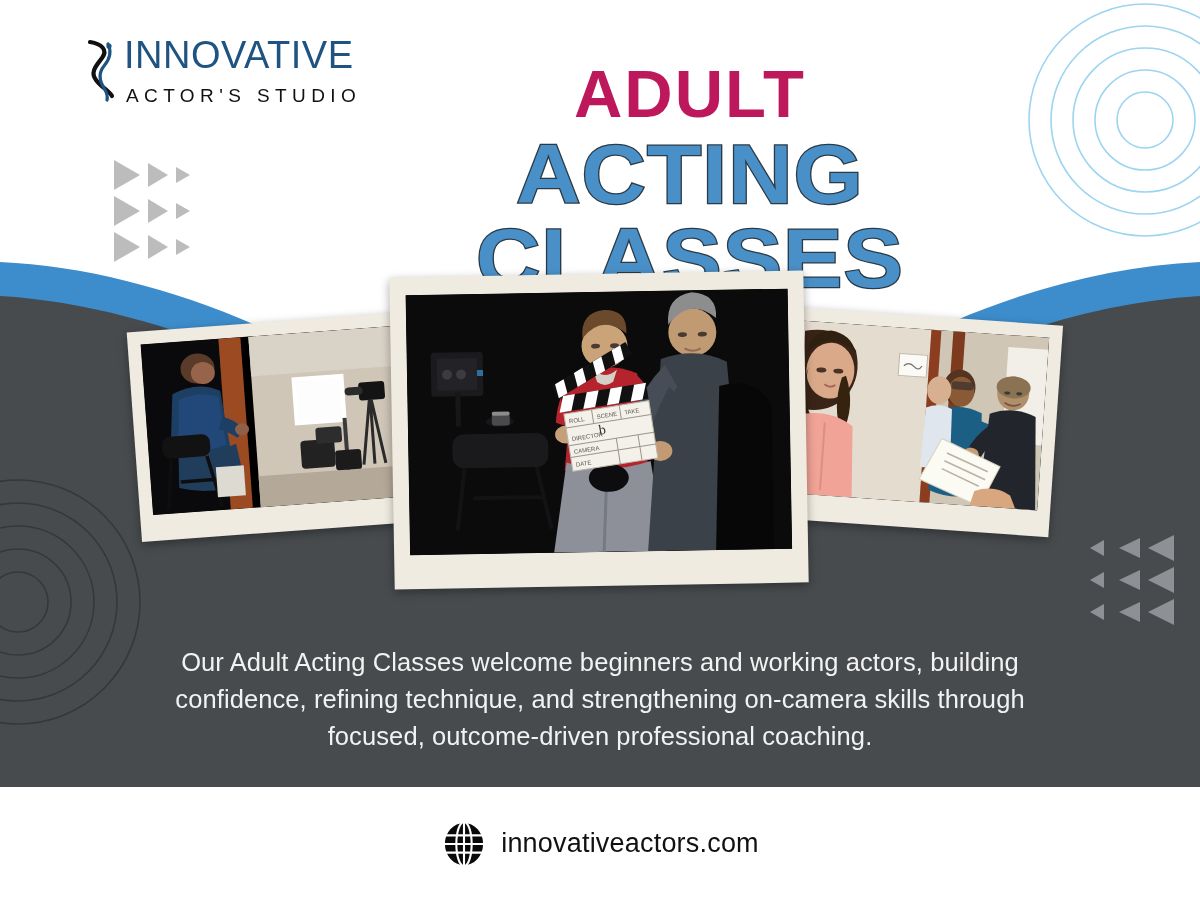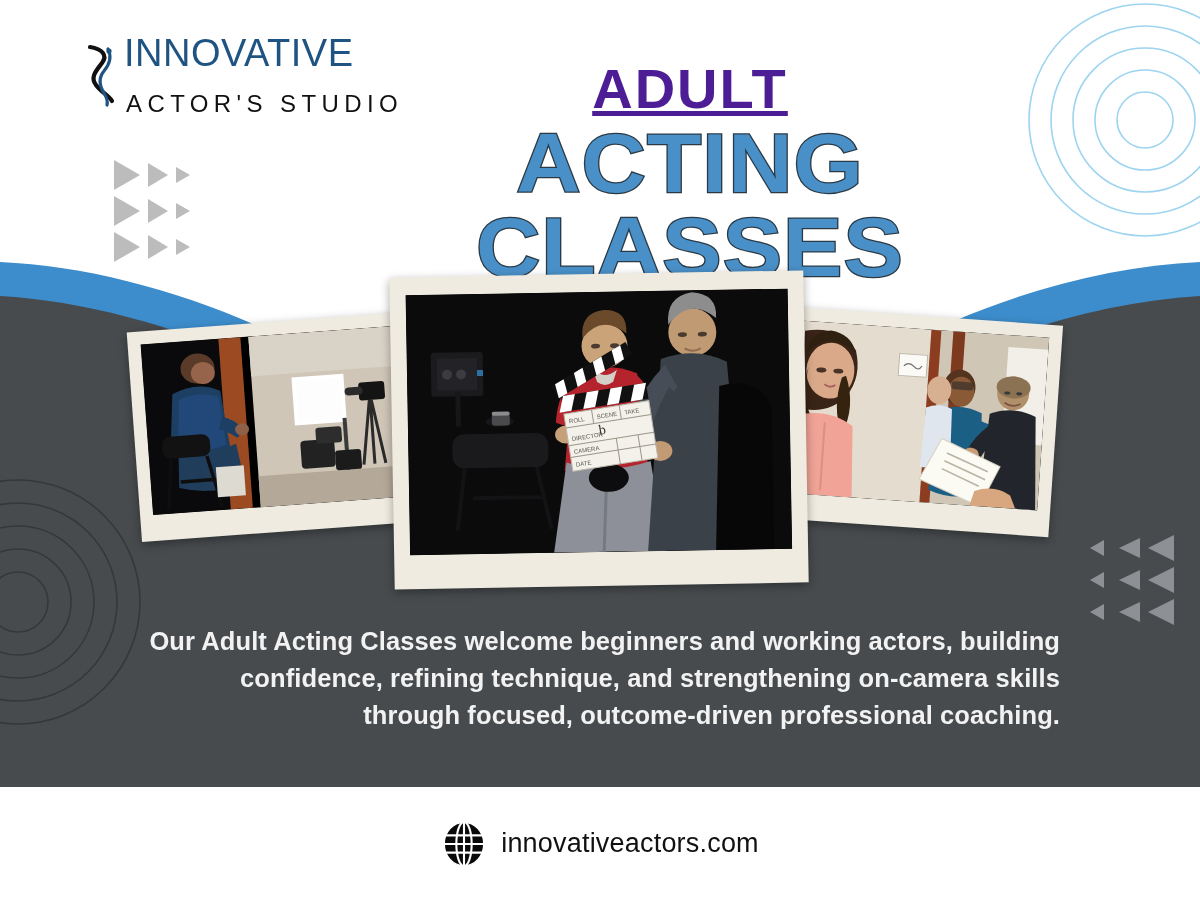--- a/index.html
+++ b/index.html
@@ -17,30 +17,30 @@
   .logo { position:absolute; left:82px; top:34px; display:flex; align-items:center; gap:2px; }
   .logo-mark { width:40px; height:72px; }
   .logo-text { display:flex; flex-direction:column; line-height:1; }
   .logo-name {
     font-family:"Liberation Sans", sans-serif;
     font-size:38px; font-weight:400; letter-spacing:0.5px;
     color:#1f5482;
   }
   .logo-sub {
     font-family:"Liberation Sans", sans-serif;
-    font-size:24px; font-weight:400; letter-spacing:5.4px;
-    color:#111; margin-top:20px; padding-left:2px;
+    font-size:19px; font-weight:400; letter-spacing:5.4px;
+    color:#111; margin-top:12px; padding-left:2px;
   }
 
   
   .headline { position:absolute; left:390px; top:62px; width:600px; text-align:center; }
   .title-top {
     font-family:"Liberation Sans", sans-serif;
-    font-size:56px; font-weight:700; letter-spacing:2px;
-    color:#4c1d95; line-height:0.95;text-decoration:underline;
+    font-size:67px; font-weight:700; letter-spacing:2px;
+    color:#be185d; line-height:0.95;
   }
   .title-bottom {
     font-family:"Liberation Sans Narrow","Liberation Sans", sans-serif;
     font-size:84px; font-weight:700; letter-spacing:1px;
     color:#4a90c8; line-height:1.0; margin-top:6px;
     transform:scaleX(1.06); transform-origin:center;
     -webkit-text-stroke:2.5px #2b3a44;
     paint-order:stroke fill;
   }
 
@@ -48,24 +48,24 @@
   .collage { position:absolute; left:0; top:258px; width:1200px; height:350px; }
   .photo { position:absolute; background:#efebe0; box-shadow:0 3px 10px rgba(0,0,0,.35); padding:14px; }
   .photo .inner { width:100%; height:100%; overflow:hidden; position:relative; background:#111; }
 
   .photo-left  { left:134px; top:64px; width:280px; height:210px; transform:rotate(-4.2deg); padding:13px 13px 26px 13px; }
   .photo-right { left:784px; top:58px; width:272px; height:212px; transform:rotate(4.0deg); padding:13px 13px 26px 13px; }
   .photo-center{ left:392px; top:16px; width:414px; height:312px; transform:rotate(-1.0deg); padding:18px 16px 34px 16px; z-index:5; }
 
   
   .desc {
-    position:absolute; left:140px; top:623px; width:920px;
-    text-align:right; color:#f2f2f2;
+    position:absolute; left:140px; top:644px; width:920px;
+    text-align:center; color:#f2f2f2;
     font-family:"Liberation Sans", sans-serif;
-    font-size:25.5px; font-weight:700; line-height:1.45;
+    font-size:25.5px; font-weight:400; line-height:1.45;
     letter-spacing:0.1px;
   }
 
   
   .footer { position:absolute; left:0; top:787px; width:1200px; height:113px; background:#fff;
             display:flex; align-items:center; justify-content:center; }
   .footer-center { display:flex; align-items:center; gap:14px; }
   .globe { width:46px; height:46px; }
   .site-url { font-family:"Liberation Sans", sans-serif; font-size:27px; color:#111; letter-spacing:0.2px; }
   .dots { position:absolute; top:822px; display:grid; grid-template-columns:repeat(11, 22px); grid-auto-rows:22px; }

